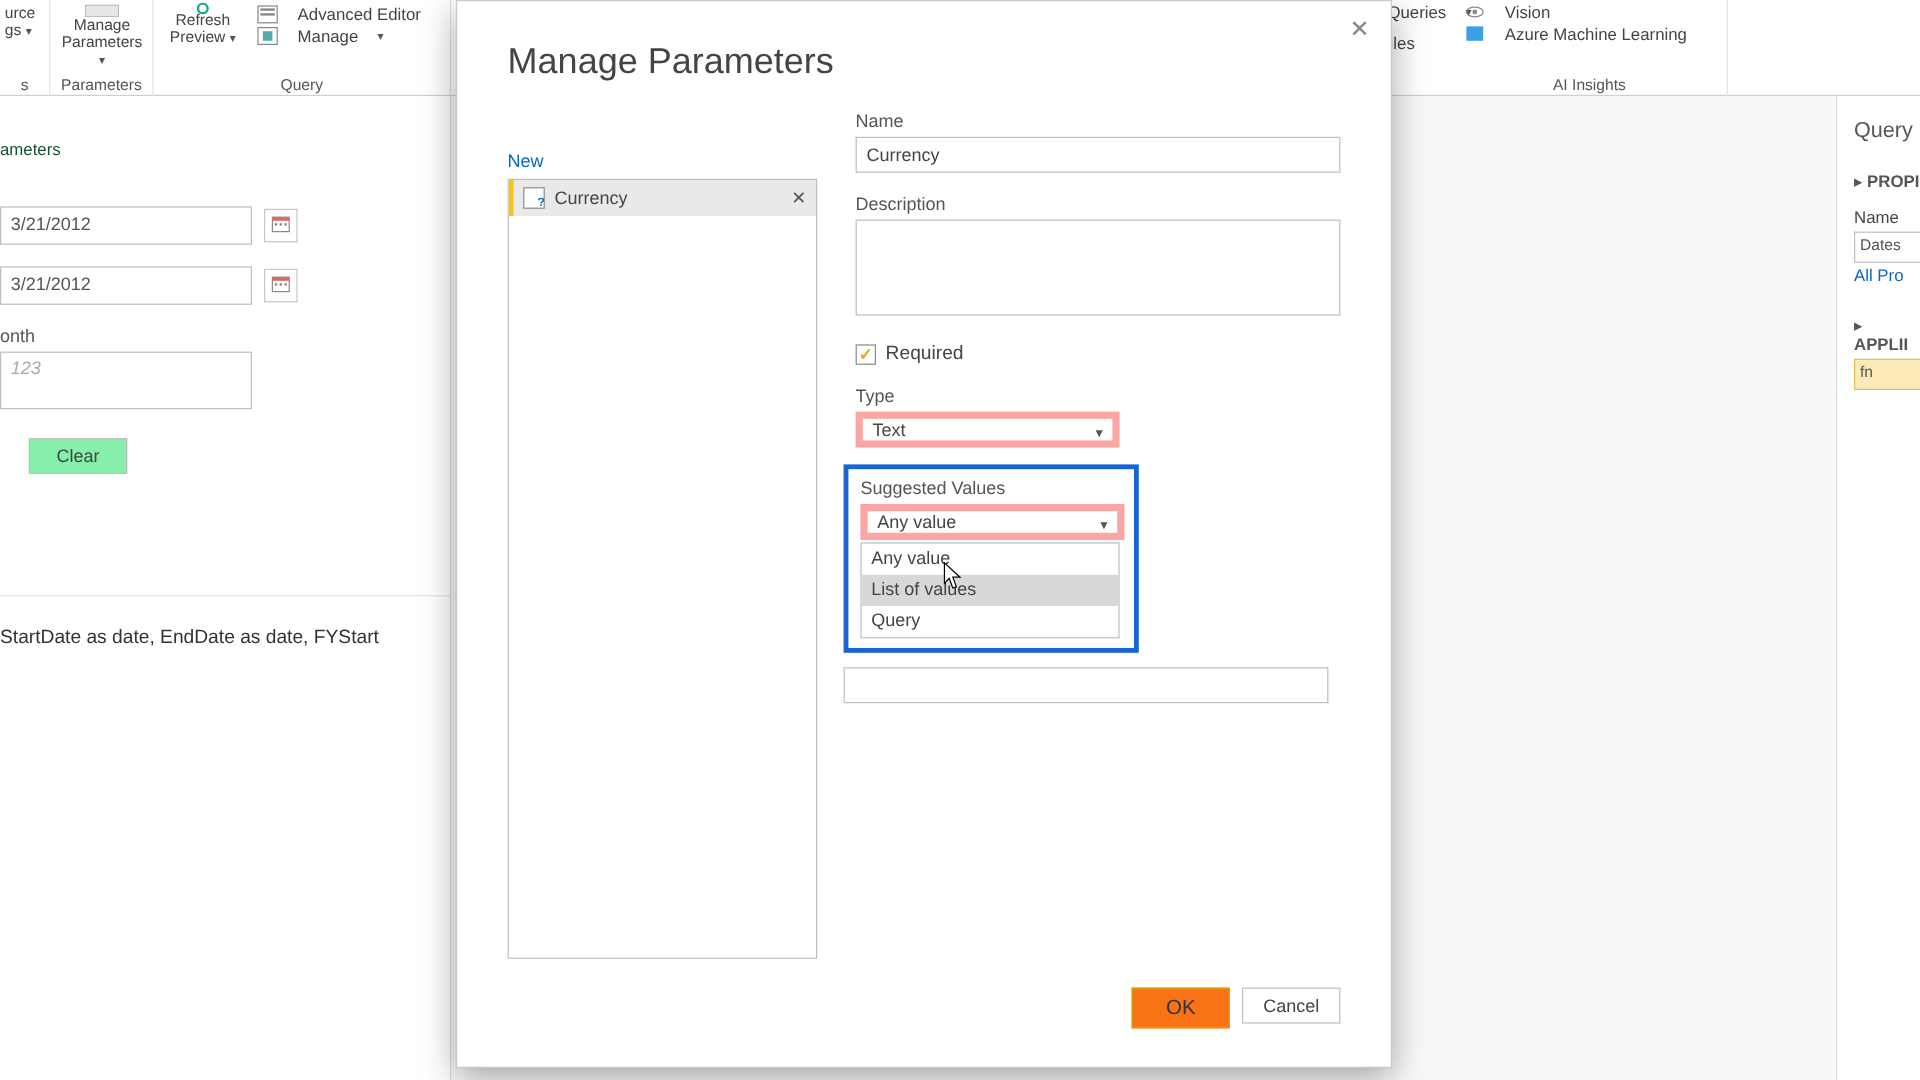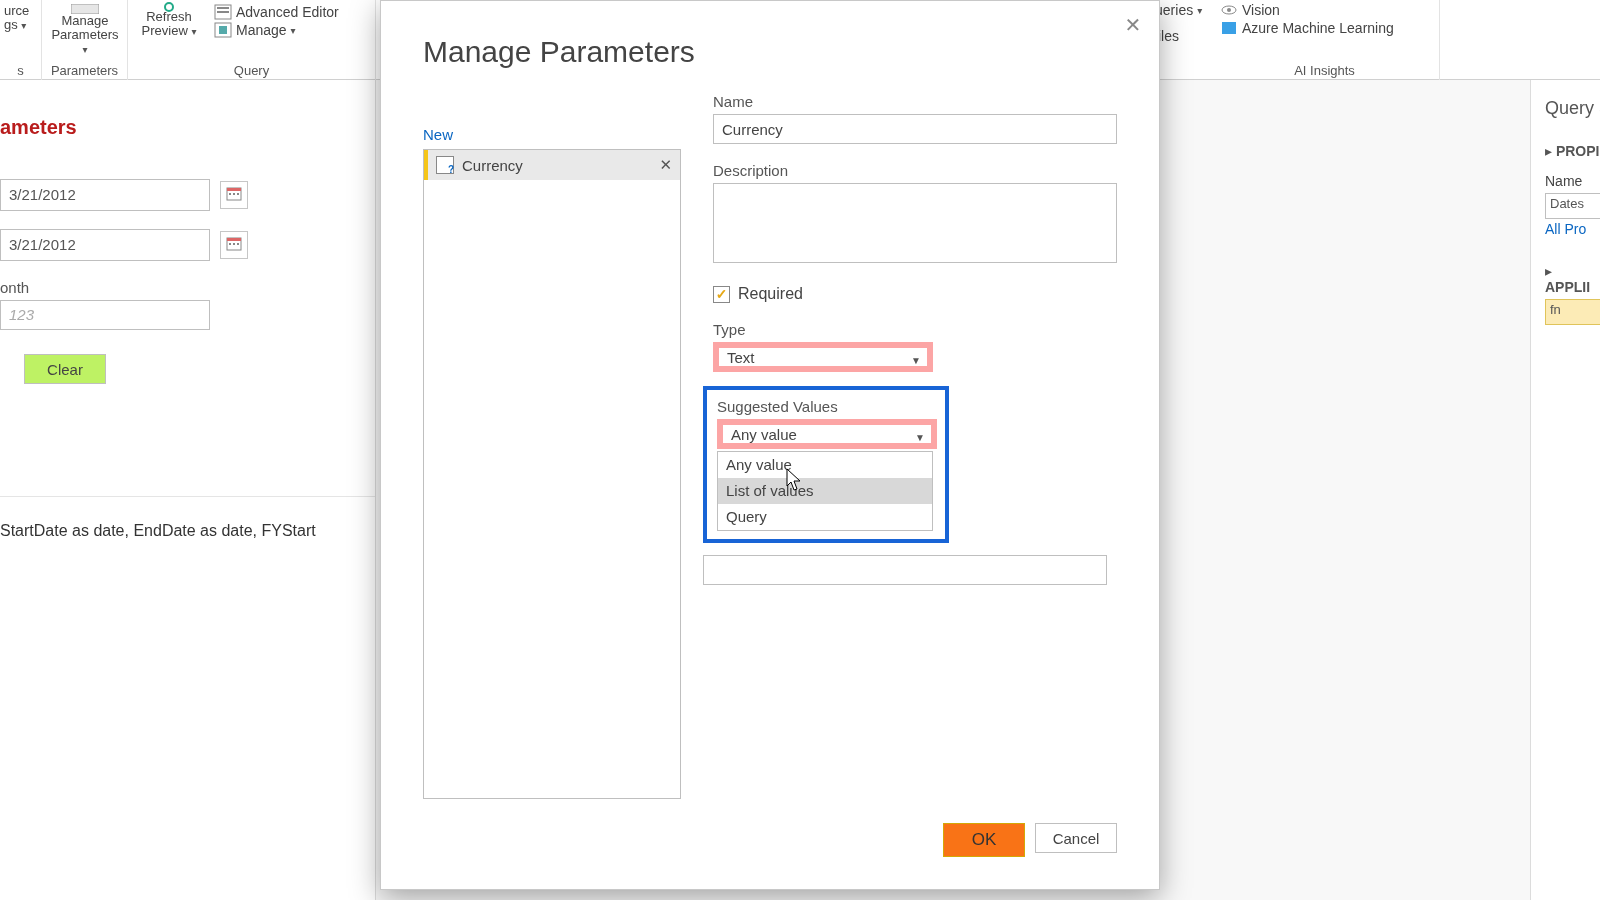--- a/index.html
+++ b/index.html
@@ -10,32 +10,32 @@
   .ribbon .grp { position: absolute; height: 80px; text-align: center; }
   .ribbon .grp .cap { position: absolute; left: 0; right: 0; bottom: 2px; font-size: 13px; color: #555; }
   .ribbon .btn { display: flex; flex-direction: column; align-items: center; font-size: 13px; color: #444; }
   .ribbon .chev { font-size: 10px; color: #555; }
 
   .group-sources { left: 0; width: 42px; border-right: 1px solid #e3e3e3; }
   .group-params  { left: 42px; width: 86px; border-right: 1px solid #e3e3e3; }
   .group-query   { left: 128px; width: 248px; border-right: 1px solid #e3e3e3; }
   .group-ai      { left: 1090px; width: 260px; border-right: 1px solid #e3e3e3; }
 
-  .ribbon .smallrow { display: flex; align-items: center; gap: 4px; font-size: 14px; color: #444; margin: 2px 0; }
+  .ribbon .smallrow { display: flex; align-items: center; gap: 16px; font-size: 14px; color: #444; margin: 2px 0; }
   .icon16 { width: 18px; height: 16px; display: inline-block; }
 
   
   .left-pane { position: absolute; left: 0; top: 80px; bottom: 0; width: 376px; background: #fff; border-right: 1px solid #dcdcdc; padding-top: 36px; }
-  .left-pane h3 { font-size: 20px; font-weight: 700; color: #b91c1c; margin: 0 0 40px 0; padding-left: 0; }
+  .left-pane h3 { font-size: 14px; font-weight: 400; color: #14532d; margin: 0 0 40px 0; padding-left: 0; }
   .date-row { display: flex; align-items: center; gap: 10px; margin: 18px 0; }
   .date-box { width: 210px; height: 32px; border: 1px solid #bfbfbf; background: #fff; padding: 0 8px; line-height: 30px; font-size: 15px; color: #555; }
   .date-btn { width: 28px; height: 28px; border: 1px solid #c6c6c6; background: #fff; display: flex; align-items: center; justify-content: center; font-size: 14px; color: #555; }
   .left-pane .numlabel { font-size: 15px; color: #555; margin-top: 10px; }
-  .num-input { width: 210px; height: 30px; border: 1px solid #bfbfbf; background: #fff; padding: 0 8px; font-style: italic; color: #777; line-height: 28px; font-size: 15px; margin-top: 4px; }
-  .clear-btn { margin-top: 24px; width: 82px; height: 30px; border: 1px solid #bfbfbf; background: #bef264; font-size: 15px; color: #444; margin-left: 24px; }
+  .num-input { width: 210px; height: 48px; border: 1px solid #bfbfbf; background: #fff; padding: 0 8px; font-style: italic; color: #777; line-height: 28px; font-size: 15px; margin-top: 4px; }
+  .clear-btn { margin-top: 24px; width: 82px; height: 30px; border: 1px solid #bfbfbf; background: #86efac; font-size: 15px; color: #444; margin-left: 24px; }
 
   .formula-bar { position: absolute; left: 0; top: 416px; right: 0; background: #fff; padding: 24px 0 8px 0; font-family: Consolas, monospace; font-size: 16px; color: #333; border-top: 1px solid #e5e5e5; }
 
   
   .right-pane { position: absolute; right: 0; top: 80px; bottom: 0; width: 70px; background: #fff; border-left: 1px solid #dcdcdc; padding: 18px 0 0 14px; }
   .right-pane .hdr { font-size: 18px; font-weight: 400; color: #555; white-space: nowrap; }
   .right-pane .section { font-size: 14px; color: #555; margin-top: 24px; }
   .right-pane .tri { color: #555; }
   .right-pane .link { color: #0a66c2; font-size: 14px; }
   .right-pane .fieldbox { width: 56px; height: 26px; border: 1px solid #bfbfbf; background: #fff; font-size: 13px; padding: 2px 4px; color: #555; overflow: hidden; margin-top: 4px; }

